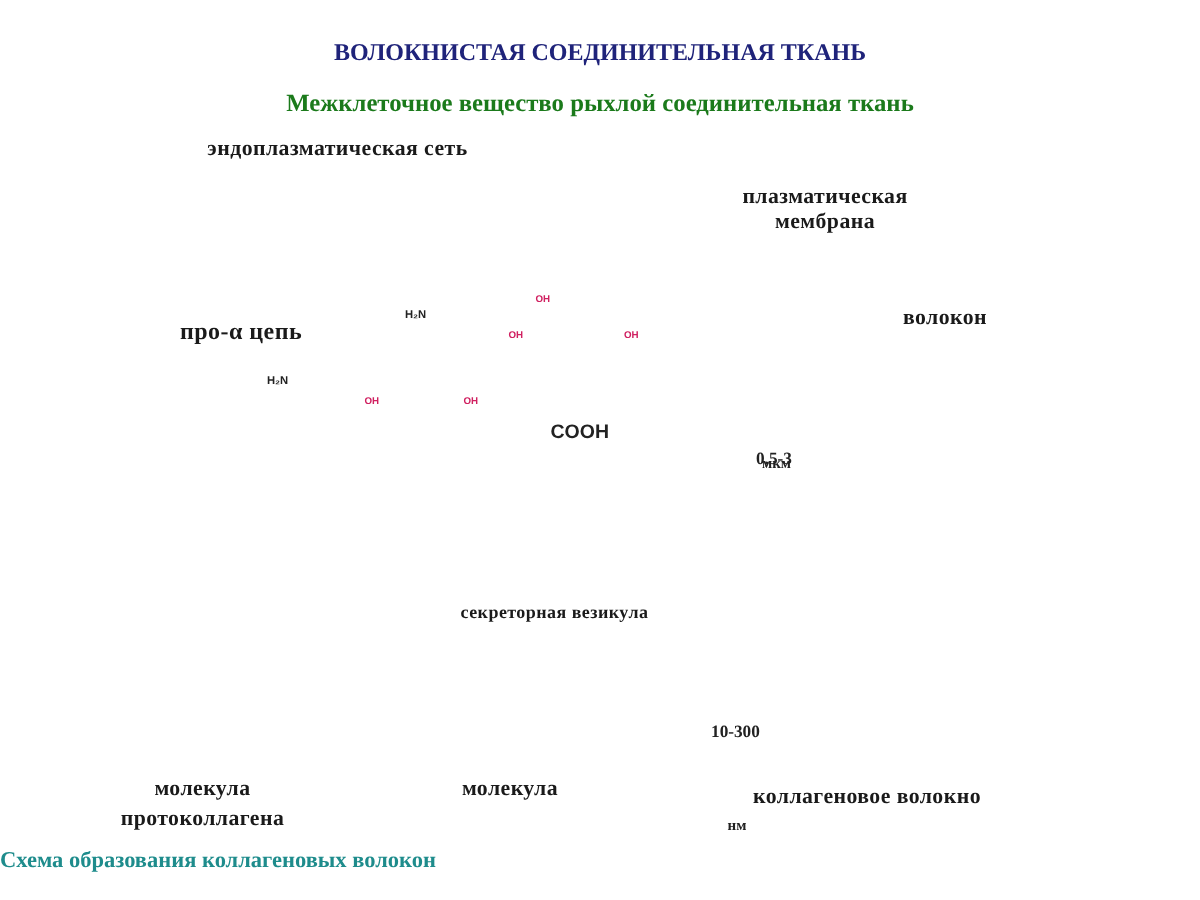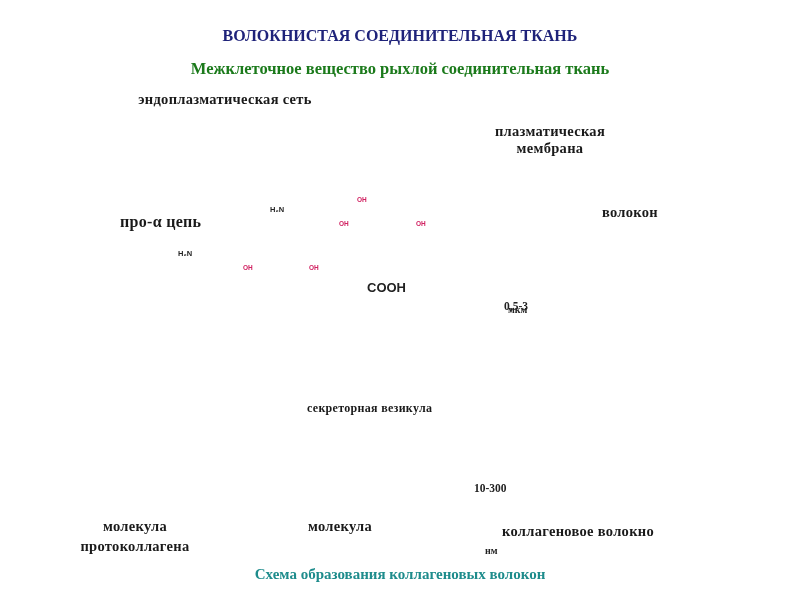--- a/index.html
+++ b/index.html
@@ -1,21 +1,21 @@
 <!DOCTYPE html>
 <html><head>
 <meta charset="utf-8">
 <style>
   html, body { margin: 0; padding: 0; background: #ffffff; }
   body { width: 800px; height: 600px; position: relative; overflow: hidden;
          font-family: "Liberation Serif", "DejaVu Serif", serif; }
   .txt { position: absolute; font-weight: bold; white-space: nowrap; line-height: 1.15; }
   .title { left: 0; width: 800px; text-align: center; top: 27px; font-size: 16px; color: #1f237a; }
   .subtitle { left: 0; width: 800px; text-align: center; top: 60px; font-size: 16.5px; color: #1b7a1b; }
-  .caption { left: 0; width: 800px; text-align: center; top: 566px; font-size: 15px; color: #1e8c8c; }
+  .caption { left: 0; width: 800px; top: 566px; font-size: 15px; color: #1e8c8c; }
   .lbl { color: #1a1a1a; font-size: 14.5px; letter-spacing: 0.3px; }
   .center { text-align: center; }
   .small { font-size: 11.5px; color: #222; font-weight: bold; }
   svg.diagram { position: absolute; left: 0; top: 0; }
   .chem { font-family: "Liberation Sans", "DejaVu Sans", sans-serif; font-weight: bold; }
 </style>
 </head>
 <body>
 
 <div class="txt title">ВОЛОКНИСТАЯ СОЕДИНИТЕЛЬНАЯ ТКАНЬ</div>

